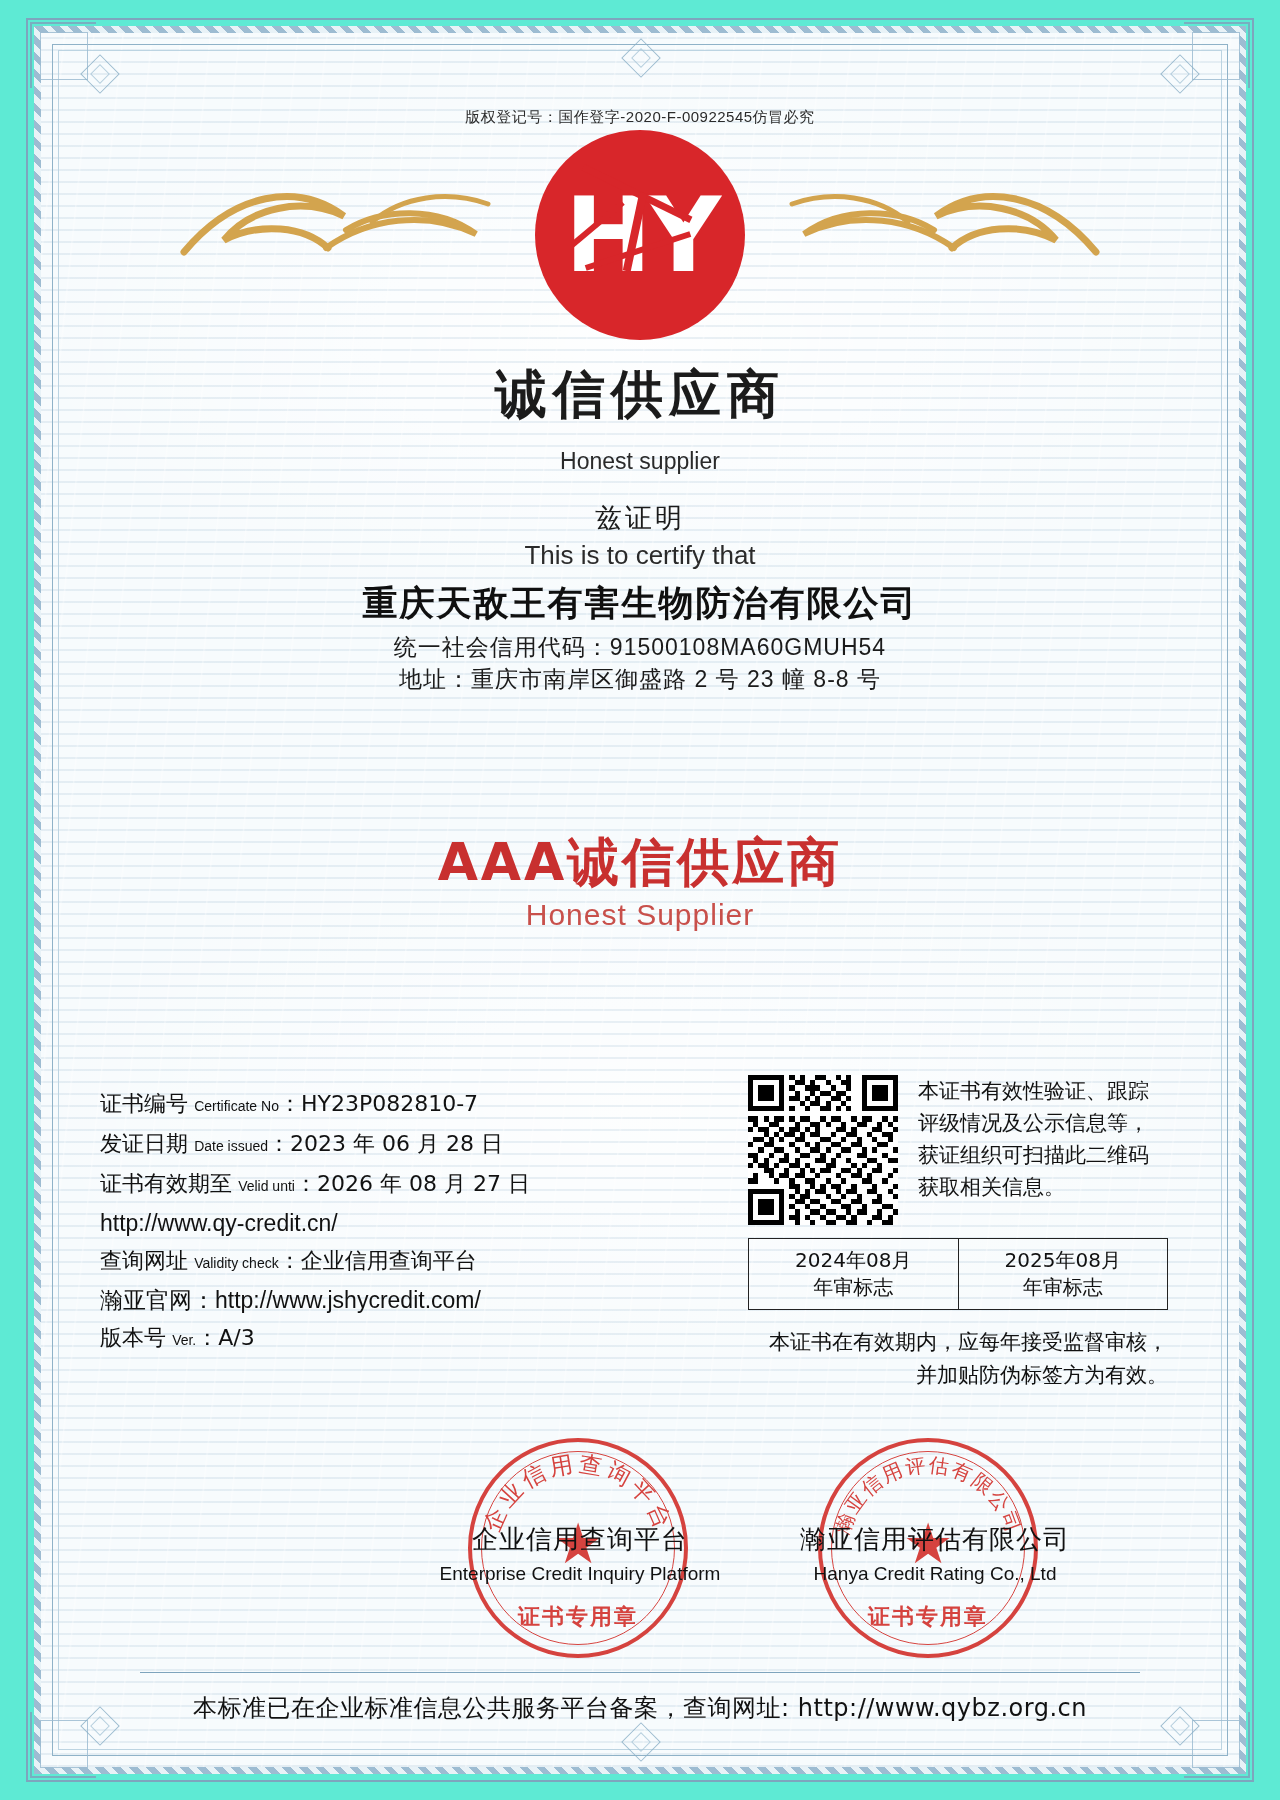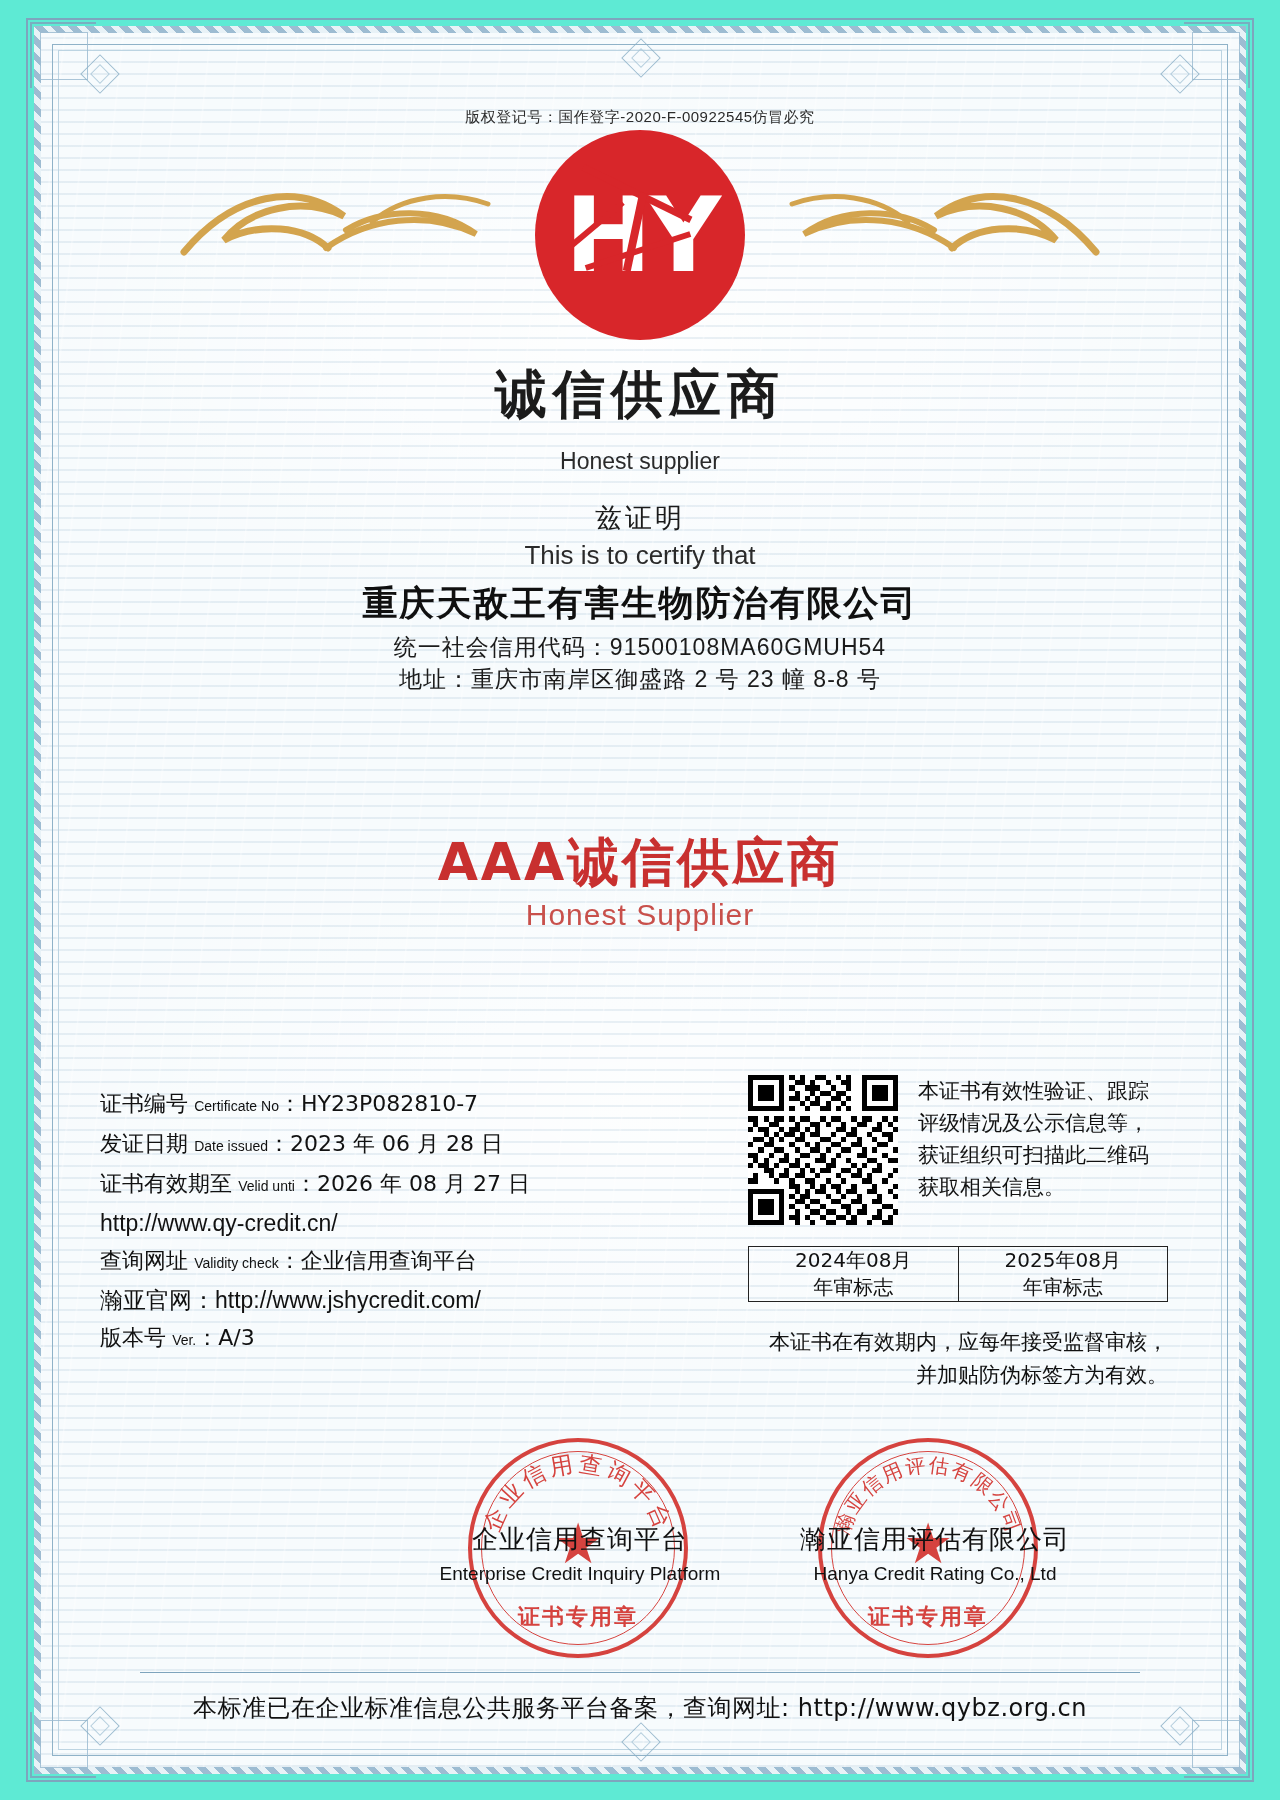--- a/index.html
+++ b/index.html
@@ -175,21 +175,20 @@
   }
   .qr svg{display:block;}
   .qr-note{
     position:absolute;left:918px;top:1075px;width:250px;
     font-size:21px;line-height:32px;color:#111;
     font-family:"DejaVu Sans", sans-serif;
   }
   .seal-boxes{
     position:absolute;left:748px;top:1238px;width:420px;height:72px;
     display:flex;
-    align-items:center;
   }
   .seal-box{
     flex:1;border:1.5px solid #222;display:flex;flex-direction:column;
     align-items:center;justify-content:center;
     font-size:20px;line-height:27px;color:#111;
     font-family:"DejaVu Sans", sans-serif;
   }
   .seal-box + .seal-box{border-left:none;}
   .annual-note{
     position:absolute;left:748px;top:1326px;width:420px;

